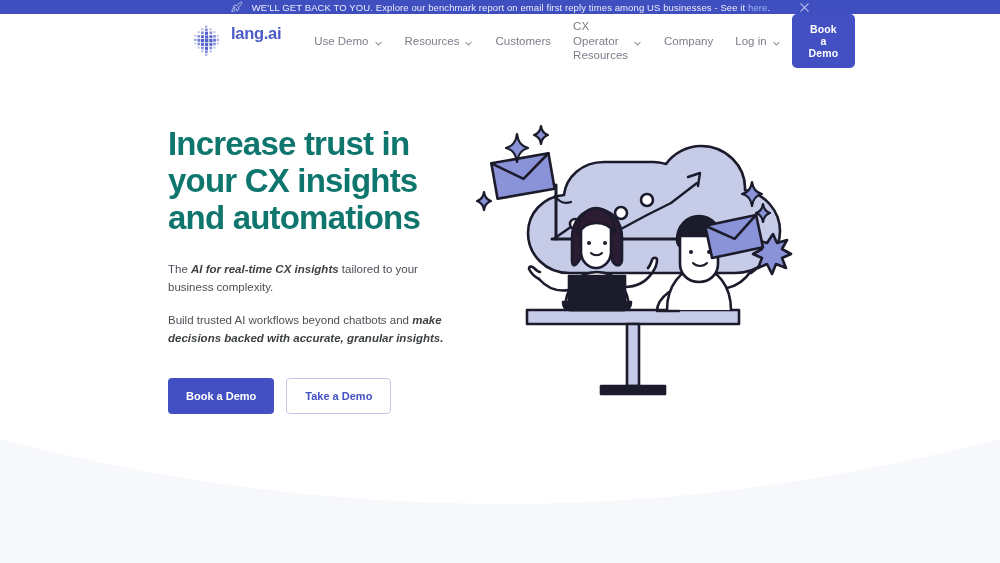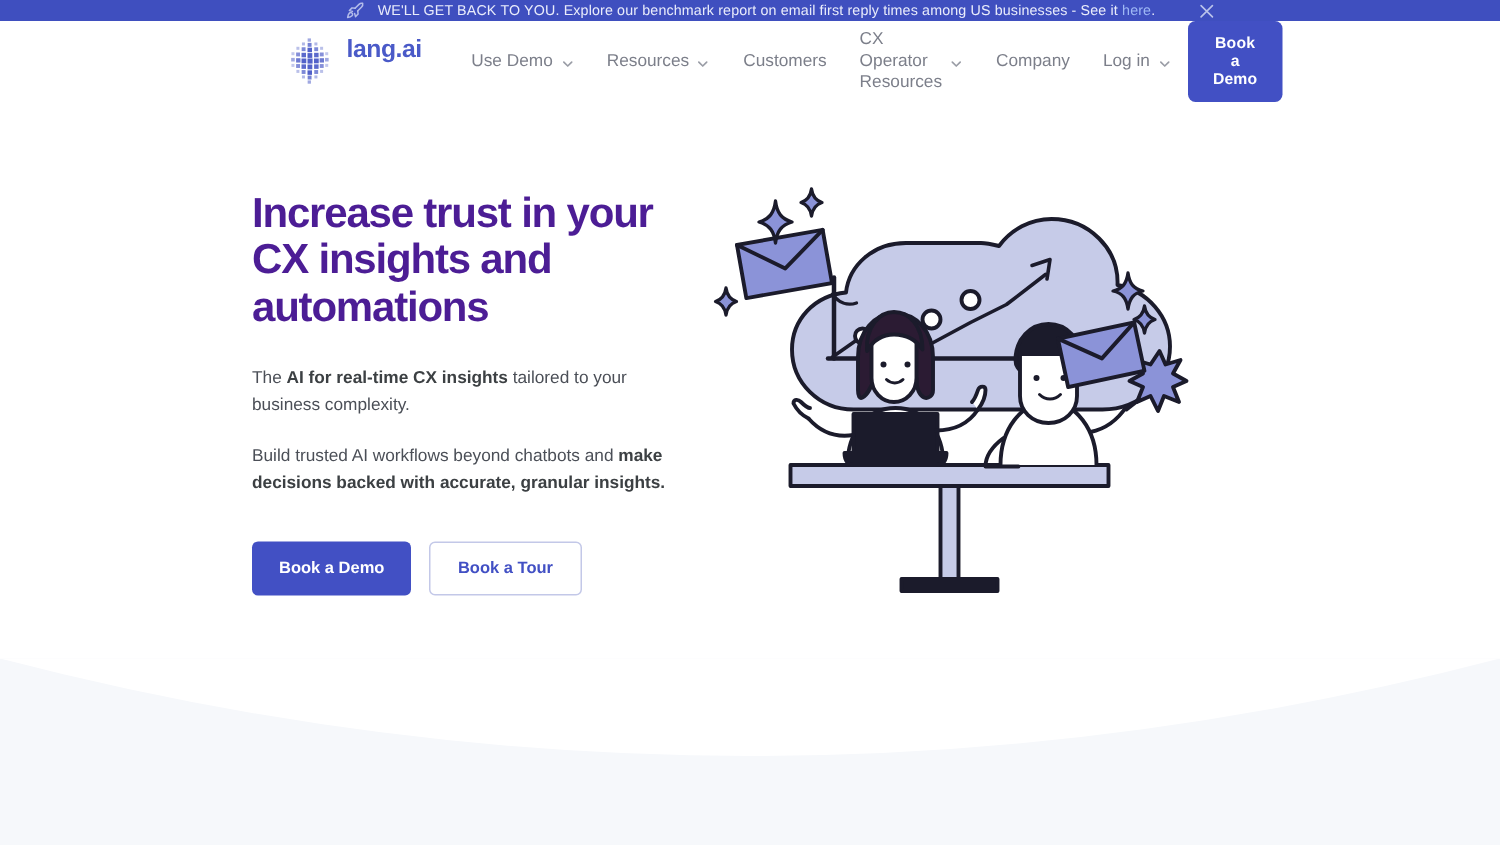--- a/index.html
+++ b/index.html
@@ -113,35 +113,35 @@
 
   
   .hero {
     display: flex;
     padding: 58px 190px 0 168px;
     position: relative;
     z-index: 3;
   }
   .hero-left { width: 300px; flex: 0 0 300px; }
   .hero-title {
-    font-size: 28px;
+    font-size: 33px;
     line-height: 1.12;
     font-weight: 700;
-    color: #4c1d95;
+    color: #0f766e;
     letter-spacing: -.8px;
     margin-bottom: 24px;
   }
   .hero-p {
     font-size: 11.5px;
     line-height: 1.55;
     color: #4b4f57;
     margin-bottom: 16px;
     max-width: 290px;
   }
-  .hero-p b { font-weight: 700; color: #3c4043; }
+  .hero-p b { font-weight: 700; color: #3c4043; font-style: italic; }
   .cta-row {
     display: flex;
     gap: 12px;
     margin-top: 30px;
   }
   .btn-primary {
     background: #4250c4;
     color: #fff;
     font-size: 11px;
     font-weight: 700;
@@ -310,21 +310,21 @@
 
   <div class="hero-left">
     <h1 class="hero-title">Increase trust in your CX insights and automations</h1>
 
     <p class="hero-p"><span>The </span><b>AI for real-time CX insights</b><span> tailored to your business complexity.</span></p>
 
     <p class="hero-p"><span>Build trusted AI workflows beyond chatbots and </span><b>make decisions backed with accurate, granular insights.</b></p>
 
     <div class="cta-row">
       <button class="btn-primary">Book a Demo</button>
-      <button class="btn-secondary">Book a Tour</button>
+      <button class="btn-secondary">Take a Demo</button>
     </div>
   </div>
 
   <div class="hero-right">
     <span class="hero-illustration">
       <svg viewBox="0 0 340 300" width="340" height="300" fill="none">
         <g stroke="#1b1b2b" stroke-width="2.6" stroke-linecap="round" stroke-linejoin="round">
 
           <path d="M135 50c-22 0-38 15-40 33-21 2-36 18-36 38 0 22 18 40 41 40h166c25 0 45-19 45-42 0-20-15-37-35-41 1-24-19-44-44-44-14 0-27 7-35 18-4-1-8-2-12-2z" fill="#c6cbe8"></path>
 

